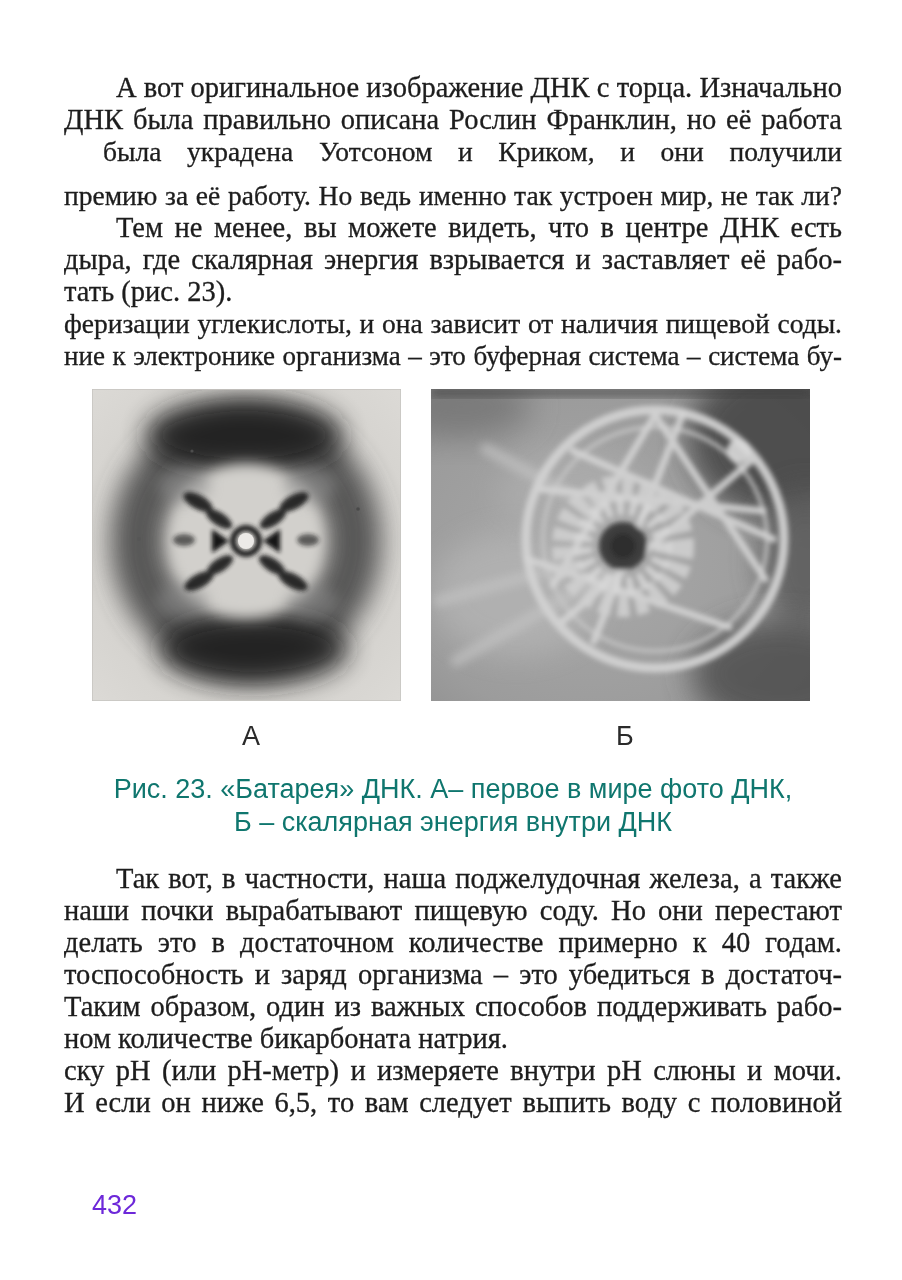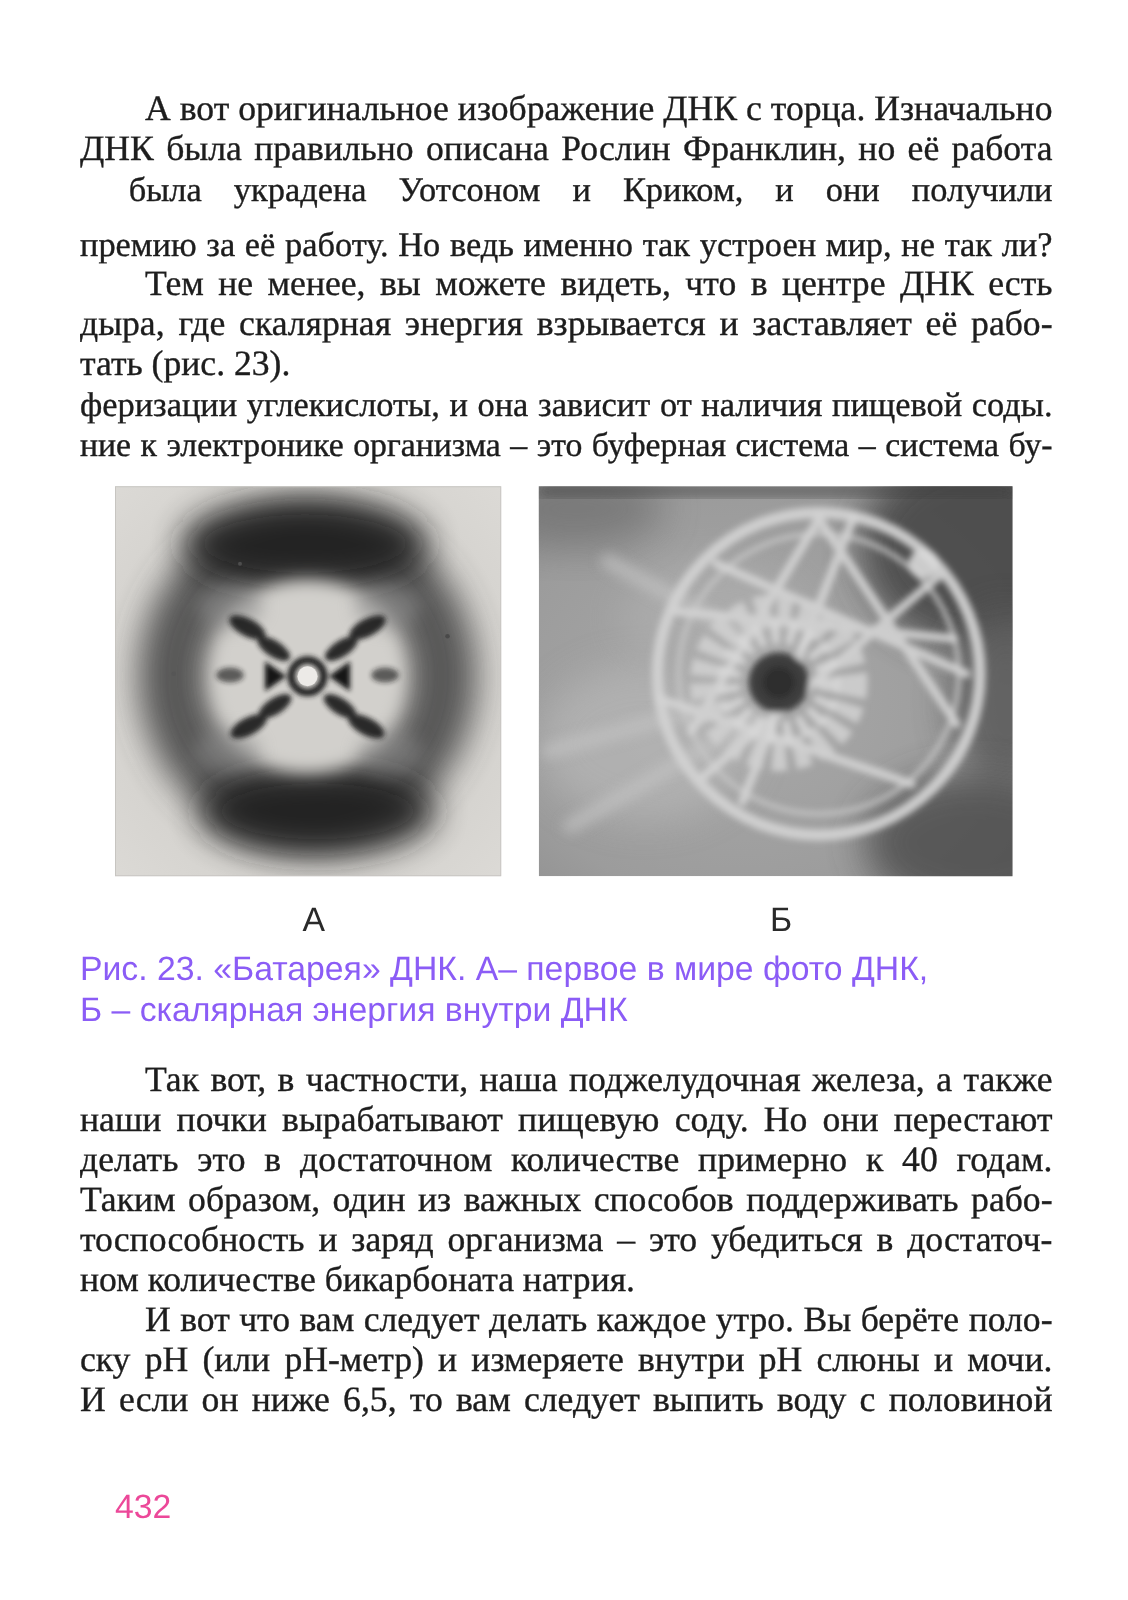--- a/index.html
+++ b/index.html
@@ -46,36 +46,37 @@
     height: 32px;
     margin-top: 20px;
     font-family: "Liberation Sans", sans-serif;
     font-size: 27px;
     color: #2a2a2a;
   }
   .label-a { position: absolute; left: 178px; top: 0; }
   .label-b { position: absolute; left: 552px; top: 0; }
 
   .caption {
-    margin-top: 6px;
+    margin-top: 20px;
+    text-align: center;
     font-family: "Liberation Sans", sans-serif;
     font-size: 27px;
     line-height: 33px;
-    color: #8b5cf6;
+    color: #0f766e;
   }
 
   #text-bottom { margin-top: 24px; }
 
   .page-number {
     position: absolute;
     left: 92px;
     top: 1190px;
     font-family: "Liberation Sans", sans-serif;
     font-size: 27px;
-    color: #ec4899;
+    color: #6d28d9;
   }
 </style>
 </head>
 <body>
 
 <div class="content">
 
   <div id="text-top">
       <div class="line indent" style="">А вот оригинальное изображение ДНК с торца. Изначально</div>
       <div class="line" style="">ДНК была правильно описана Рослин Франклин, но её работа</div>
@@ -216,23 +217,22 @@
     <figcaption class="caption">
       <div>Рис. 23. «Батарея» ДНК. А– первое в мире фото ДНК,</div>
       <div>Б – скалярная энергия внутри ДНК</div>
     </figcaption>
   </figure>
 
   <div id="text-bottom">
       <div class="line indent" style="">Так вот, в частности, наша поджелудочная железа, а также</div>
       <div class="line" style="">наши почки вырабатывают пищевую соду. Но они перестают</div>
       <div class="line" style="">делать это в достаточном количестве примерно к 40 годам.</div>
+      <div class="line" style="">тоспособность и заряд организма – это убедиться в достаточ-</div>
       <div class="line" style="">Таким образом, один из важных способов поддерживать рабо-</div>
-      <div class="line" style="">тоспособность и заряд организма – это убедиться в достаточ-</div>
       <div class="line short" style="">ном количестве бикарбоната натрия.</div>
-      <div class="line indent" style="">И вот что вам следует делать каждое утро. Вы берёте поло-</div>
       <div class="line" style="">ску pH (или pH-метр) и измеряете внутри pH слюны и мочи.</div>
       <div class="line" style="">И если он ниже 6,5, то вам следует выпить воду с половиной</div>
     </div>
 
 </div>
 
 <div class="page-number">432</div>
 
 </body></html>

